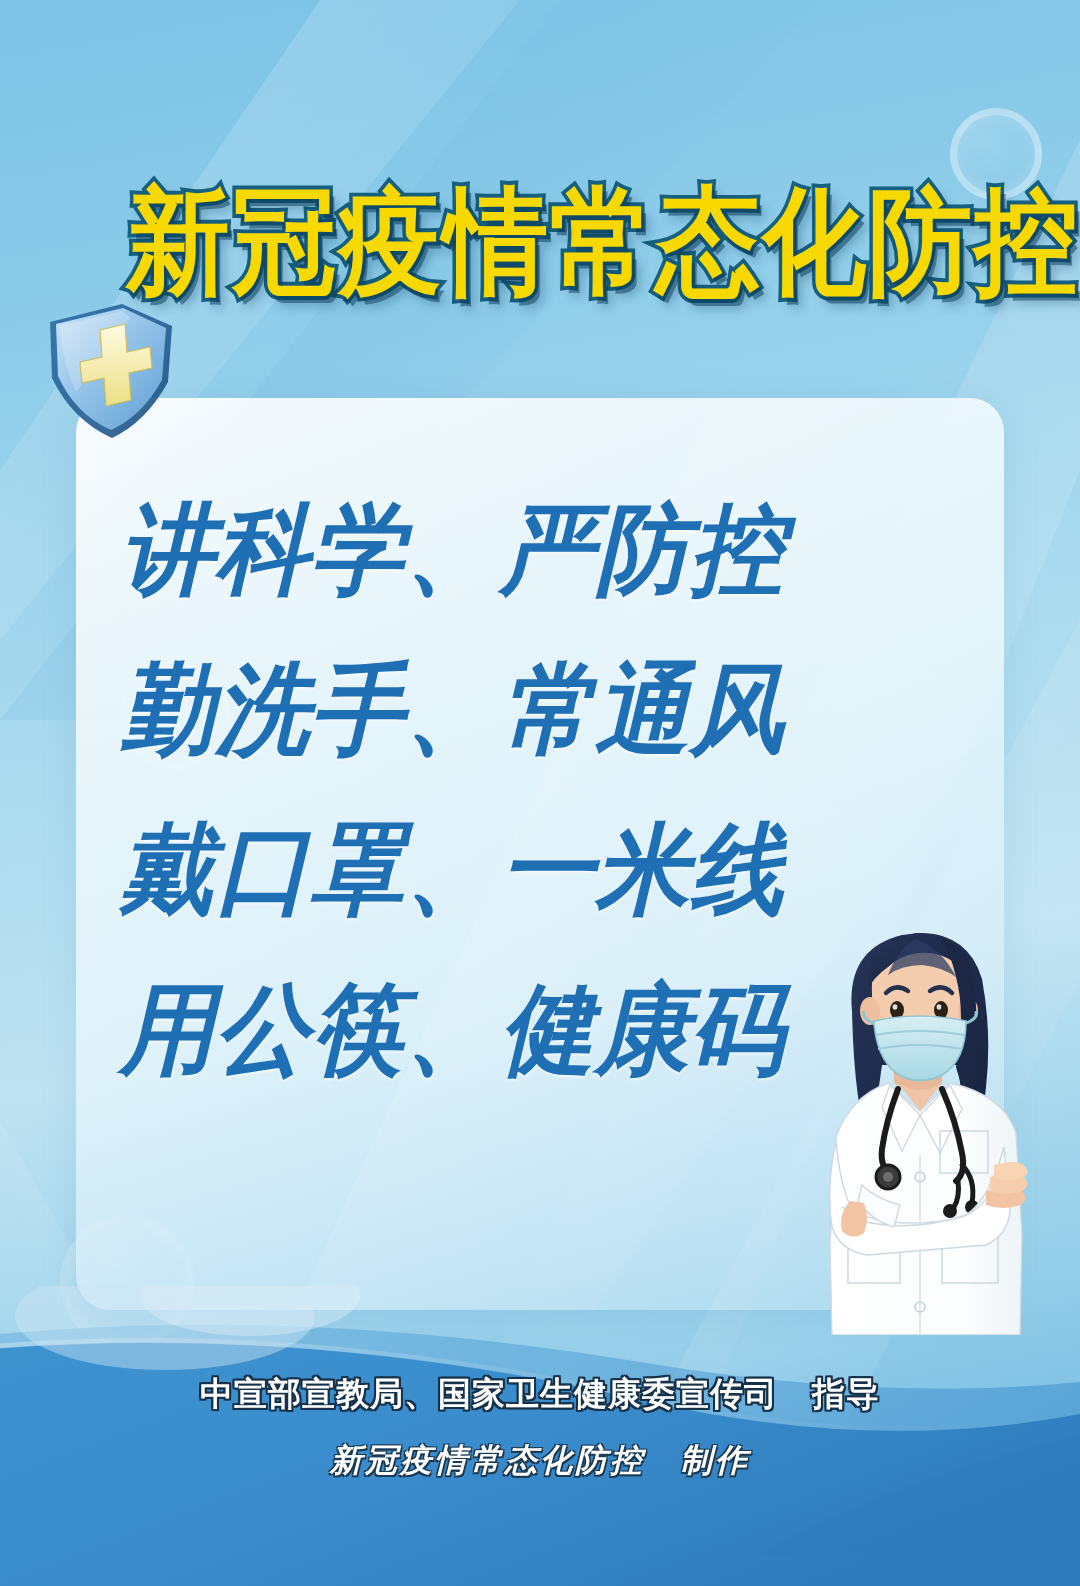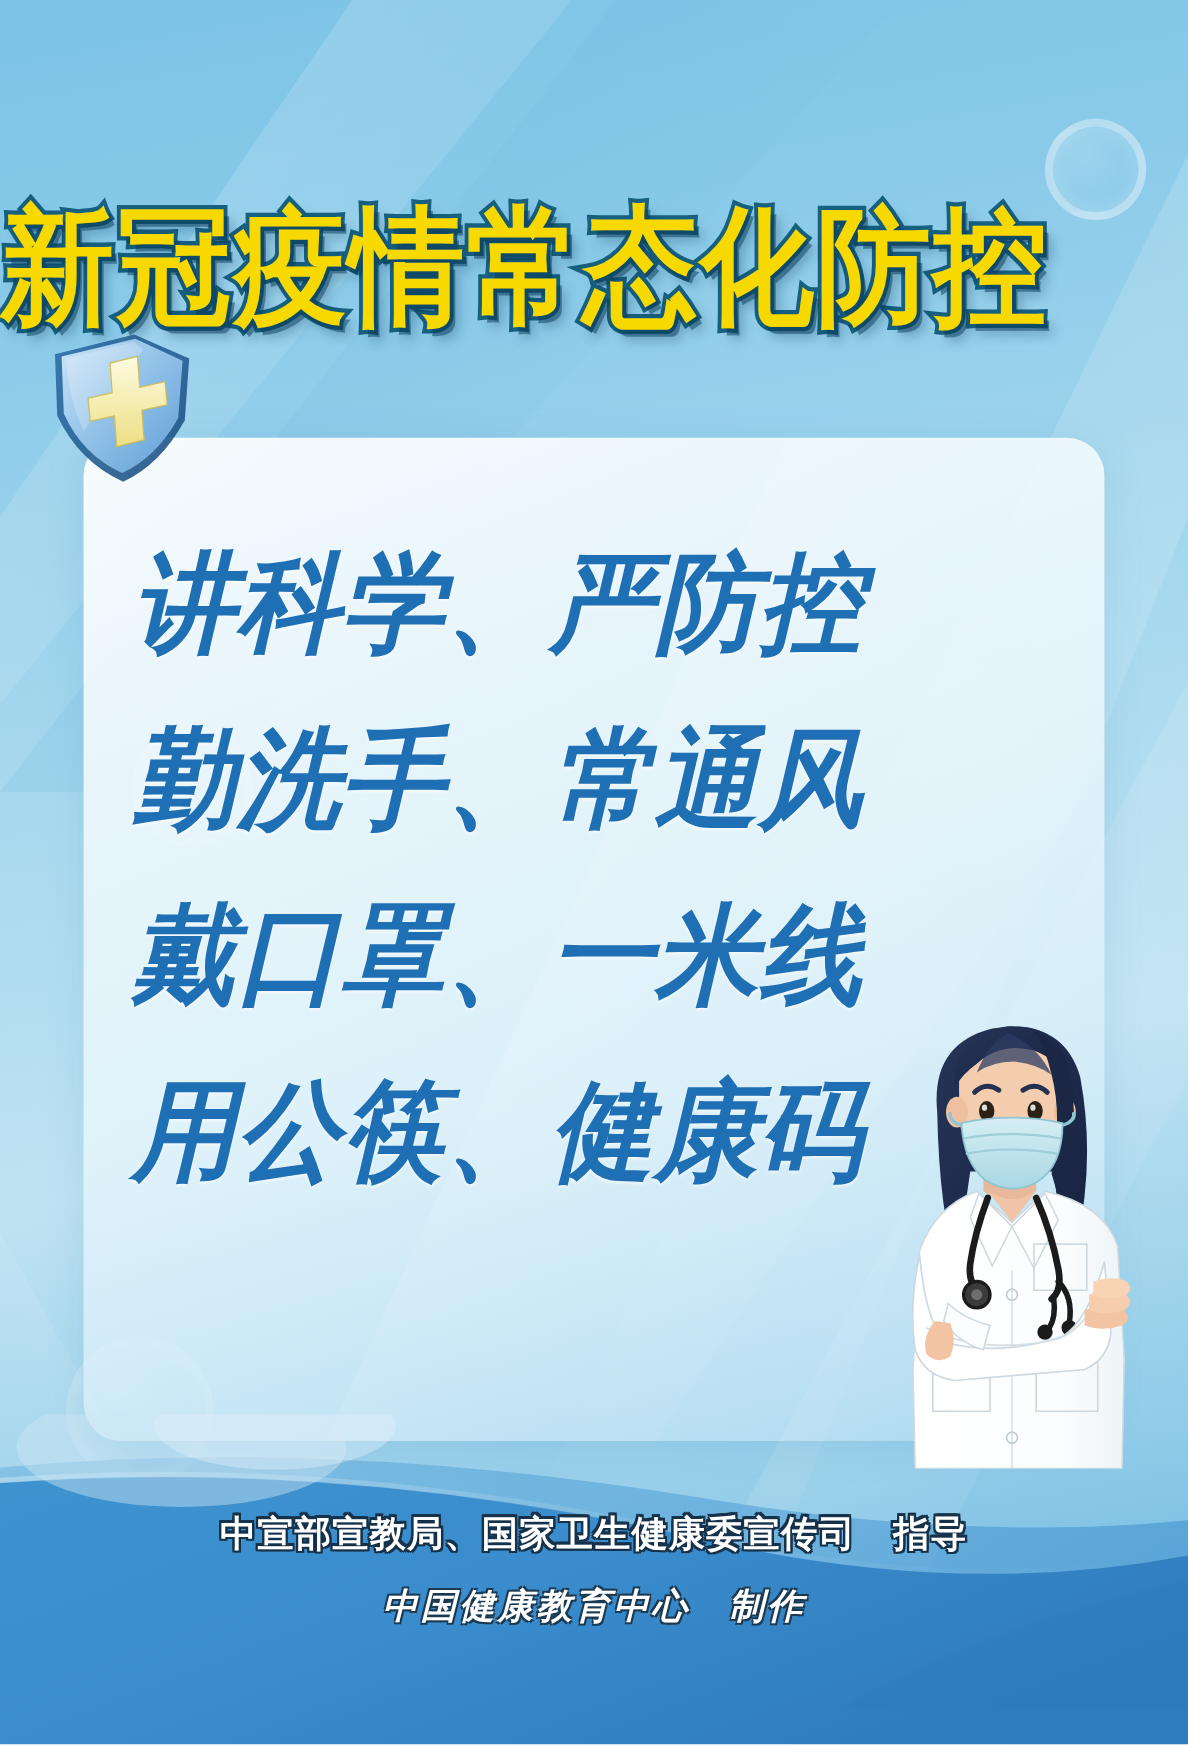--- a/index.html
+++ b/index.html
@@ -66,21 +66,21 @@
   .waves { position: absolute; left: 0; bottom: 0; width: 1080px; height: 300px; }
 
   
   .shield { position: absolute; left: 30px; top: 296px; width: 158px; height: 150px; }
 
   
   .title-wrap {
     position: absolute;
     left: 0; top: 190px;
     width: 1080px;
-    text-align: left;
+    text-align: right;
   }
   .title {
     display: inline-block;
     font-family: "DejaVu Sans", "Liberation Sans", sans-serif;
     font-size: 104px;
     font-weight: 700;
     letter-spacing: 2px;
     color: #f7d900;
     -webkit-text-stroke: 7px #17607f;
     paint-order: stroke fill;
@@ -343,16 +343,16 @@
     <path d="M0 60 Q320 36 660 116 Q880 164 1080 126" stroke="url(#waveGlow)" stroke-width="5" fill="none"></path>
 
     <ellipse cx="165" cy="30" rx="150" ry="54" fill="#cfe7f5" opacity="0.45"></ellipse>
     <ellipse cx="250" cy="10" rx="110" ry="40" fill="#e2f1fa" opacity="0.40"></ellipse>
 
     <path d="M1080 150 Q900 190 760 268 L1080 268 Z" fill="#2d79ba" opacity="0.28"></path>
   </svg>
 
   <div class="footer">
     <div class="footer-line1">中宣部宣教局、国家卫生健康委宣传司　指导</div>
-    <div class="footer-line2">中国健康教育中心　制作</div>
+    <div class="footer-line2">新冠疫情常态化防控　制作</div>
   </div>
 
 </div>
 
 </body></html>

